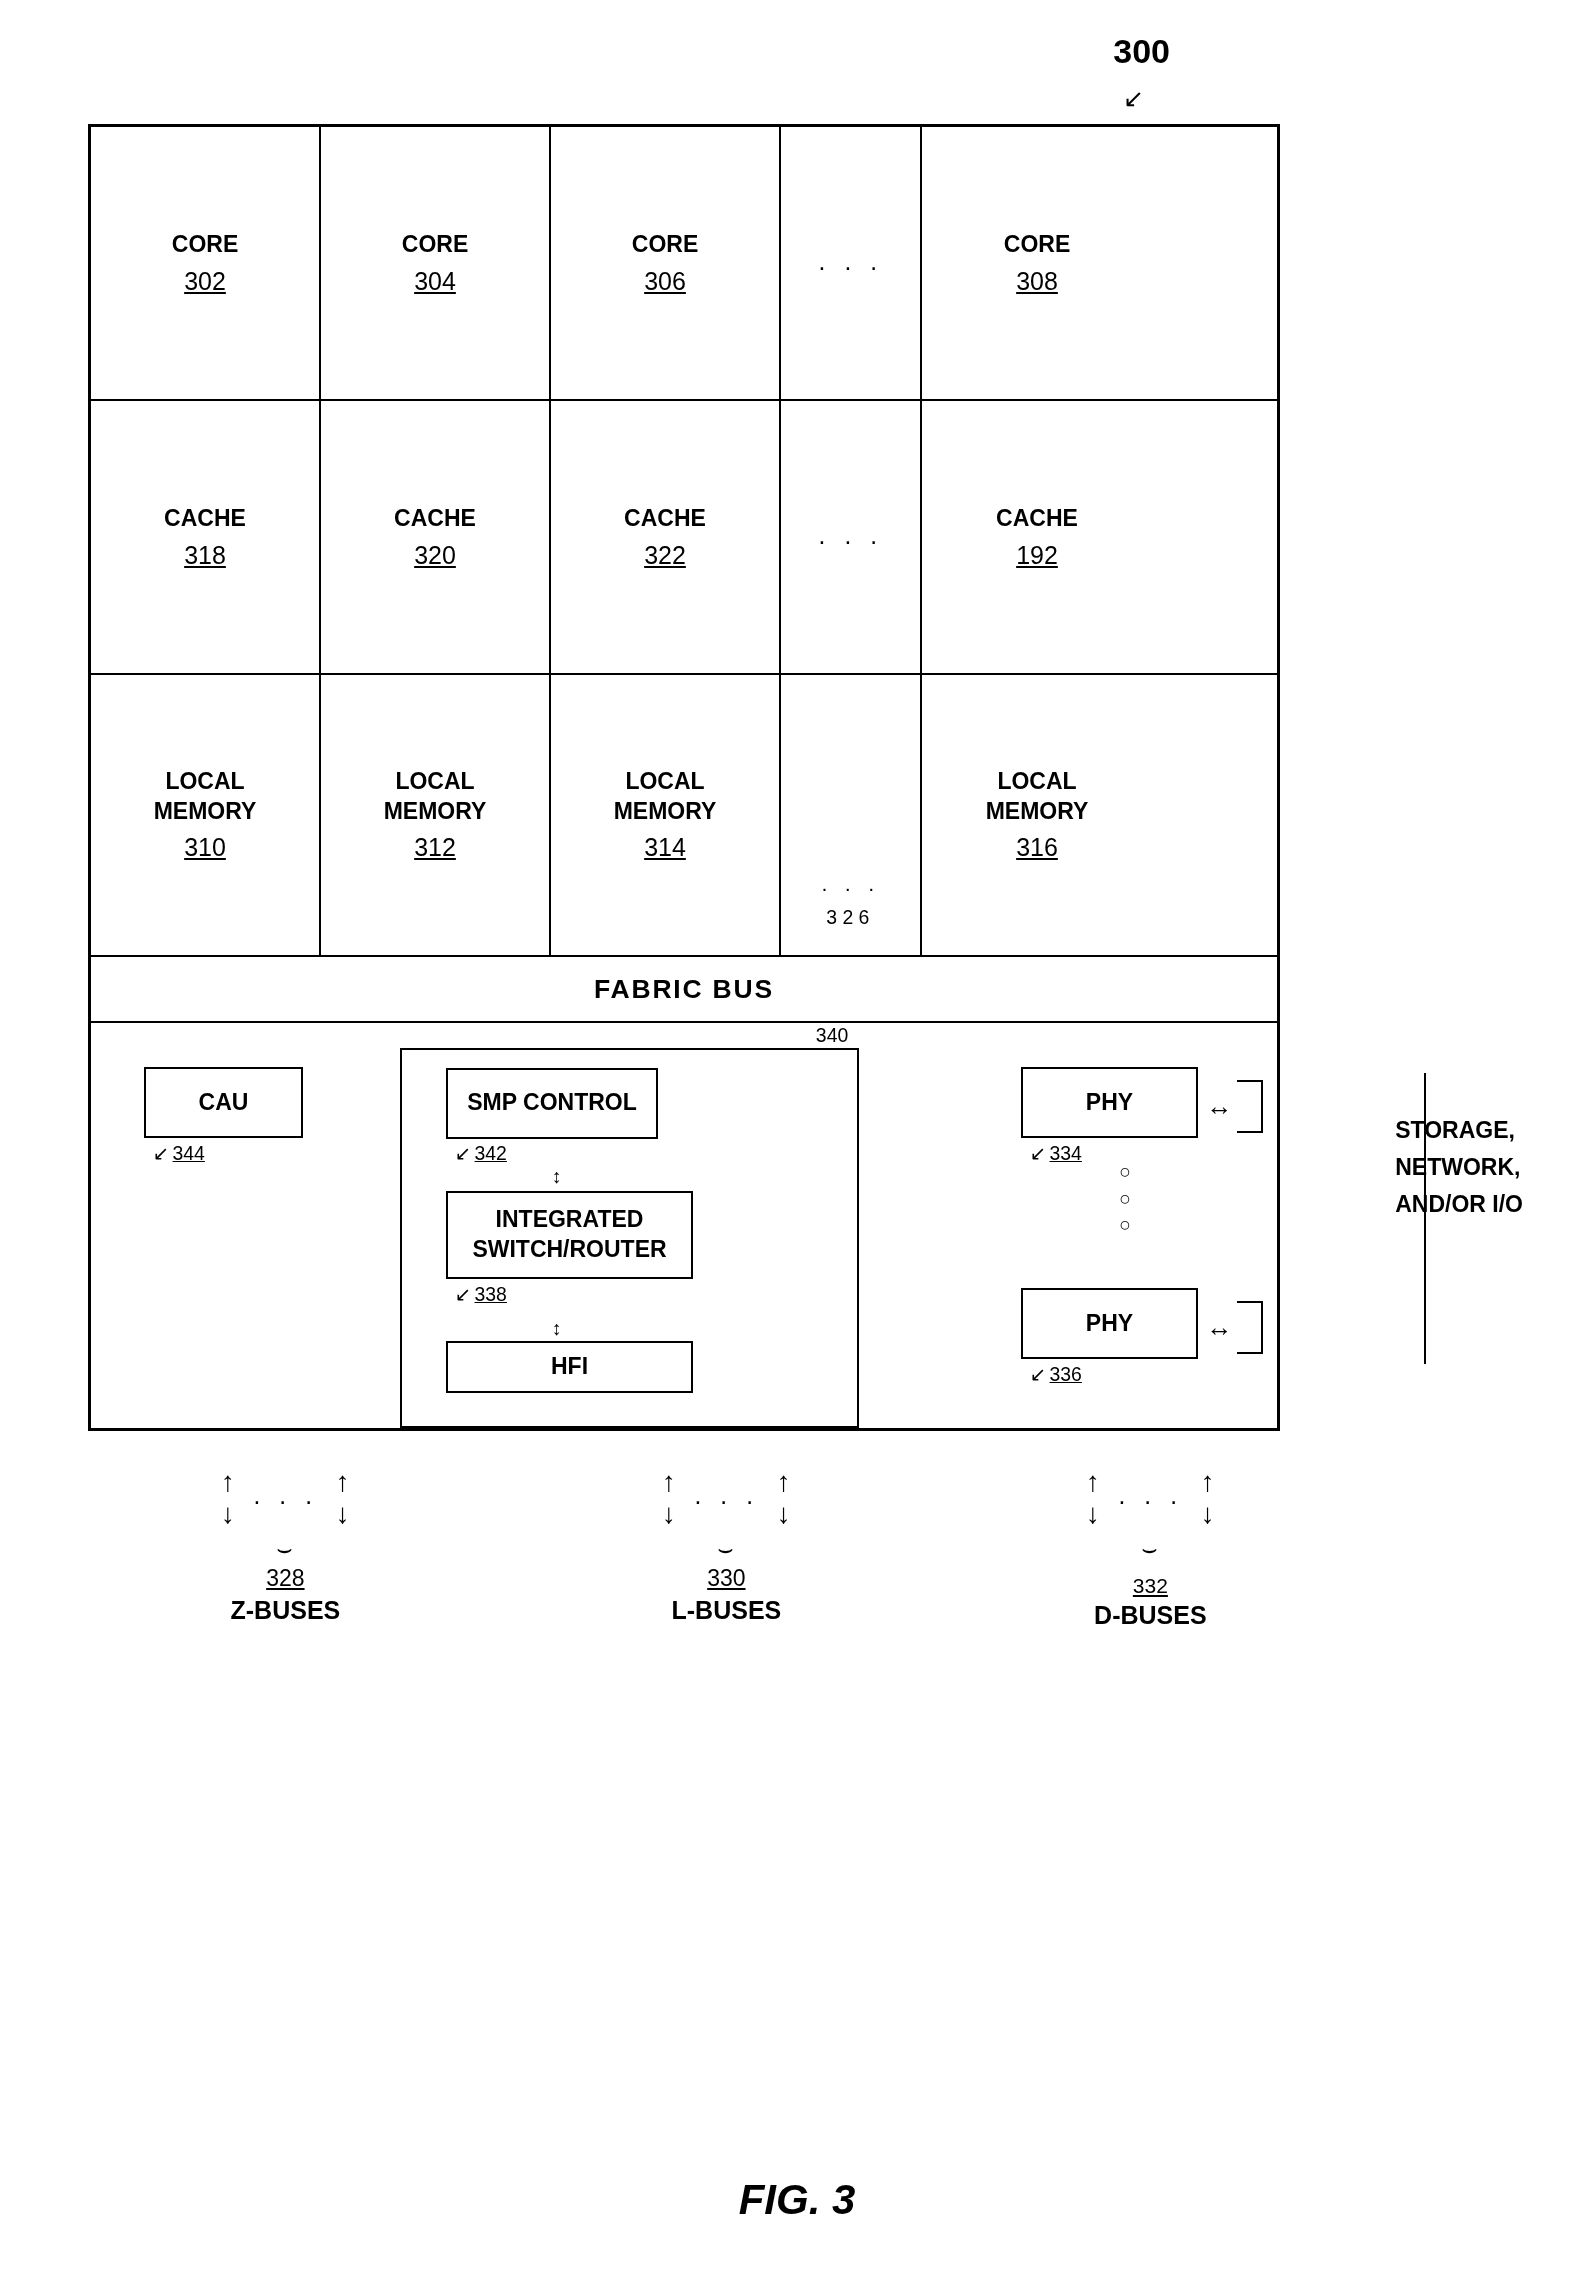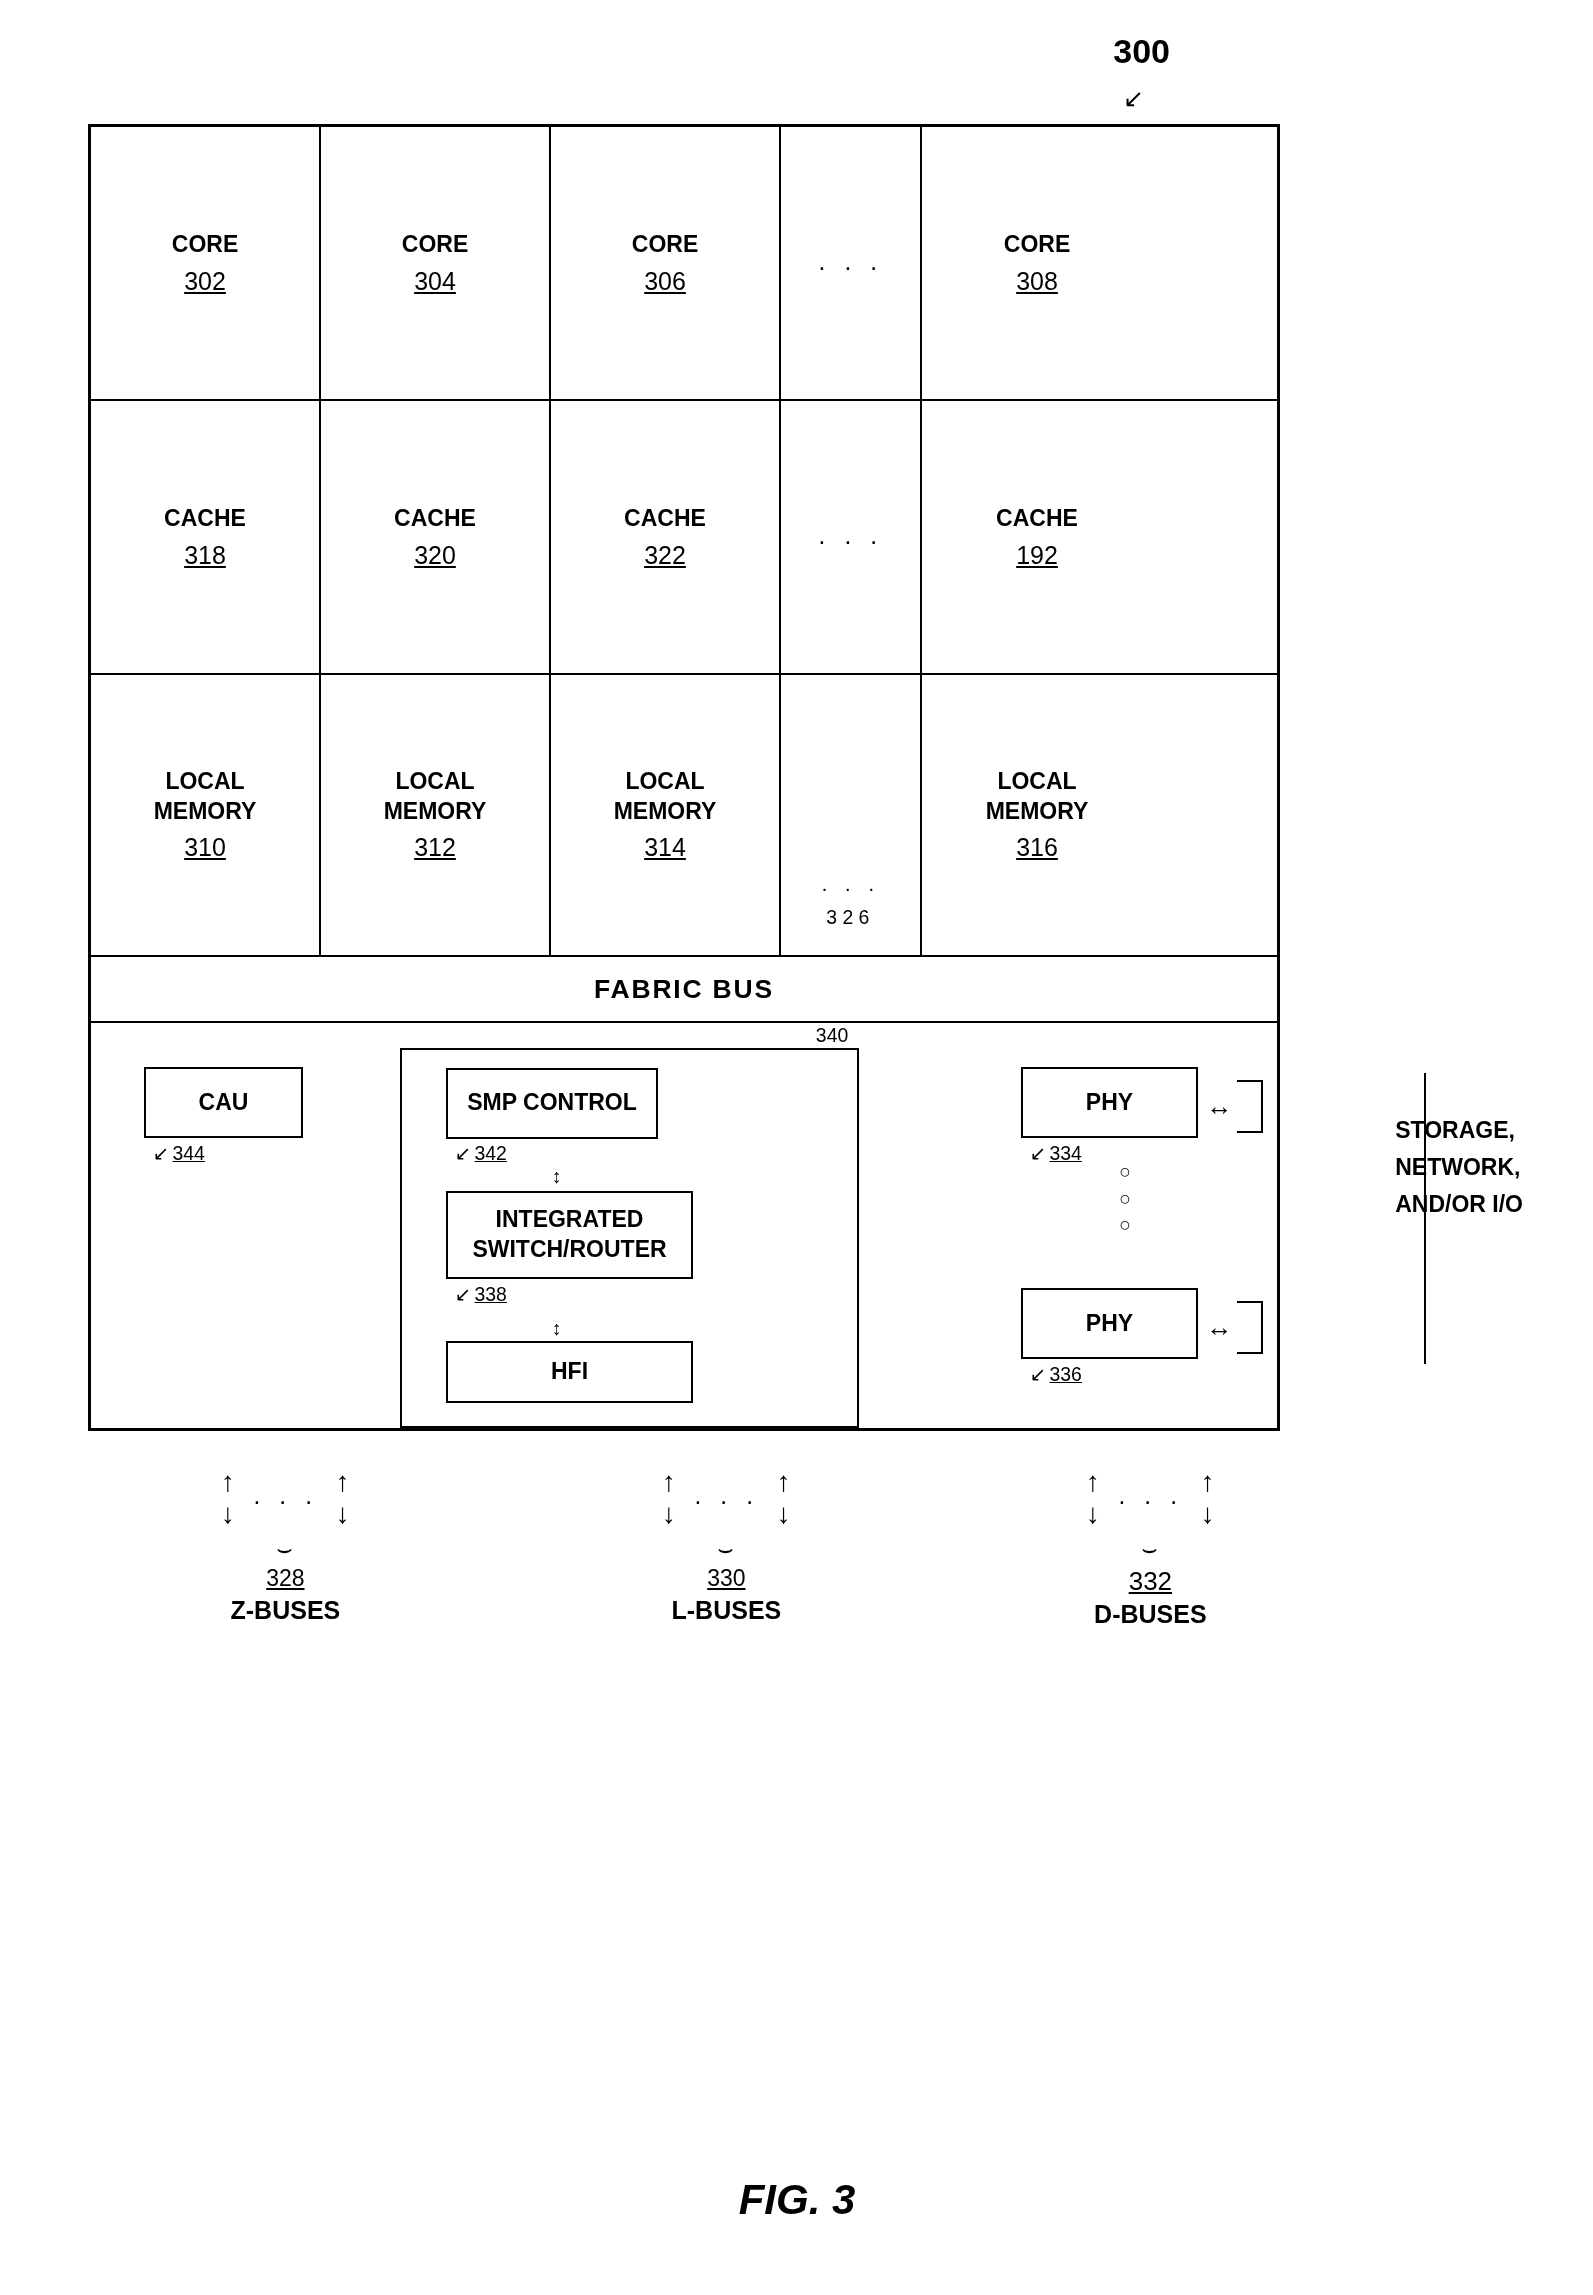--- a/index.html
+++ b/index.html
@@ -240,21 +240,21 @@
         </div>
         <div style="font-size:19.4px; margin-top:3.5px; margin-left:8.8px; display:flex; align-items:flex-start;">
           <span style="font-size:19.4px; margin-right:3.5px;">↙</span>
           <span style="font-size:19.4px; text-decoration:underline;">338</span>
         </div>
       </div>
 
       <div style="position:absolute; top:267px; left:150px; font-size:19.4px; text-align:center;">↕</div>
 
       <div style="position:absolute; top:291px; left:44px;">
-        <div class="bottom-box" style="width:247px; height:62px;">
+        <div class="bottom-box" style="width:247px; height:52px;">
           <div class="bottom-box-label">HFI</div>
         </div>
       </div>
     </div>
 
     <div style="position:absolute; top:44px; right:79px;">
       <div class="bottom-box" style="width:177px; height:71px;">
         <div class="bottom-box-label">PHY</div>
       </div>
 
@@ -342,18 +342,18 @@
       <span style="font-size:28px;">↑</span>
       <span style="font-size:28px;">↓</span>
     </div>
     <div style="font-size:25px; letter-spacing:5.3px; margin-top:7px;">· · ·</div>
     <div style="display:flex; flex-direction:column; align-items:center;">
       <span style="font-size:28px;">↑</span>
       <span style="font-size:28px;">↓</span>
     </div>
   </div>
   <div style="font-size:25px; letter-spacing:1.8px;">⌣</div>
-  <div style="font-size:26px; margin-top:2px; text-decoration:underline;">332</div>
+  <div style="font-size:21px; margin-top:10px; text-decoration:underline;">332</div>
   <div style="font-size:25px; font-weight:bold; margin-top:3.5px;">D-BUSES</div>
 </div>
 
 <div style="position:absolute; bottom:71px; left:50%; transform:translateX(-50%); font-size:42px; font-style:italic; font-weight:bold;">FIG. 3</div>
 
 
 </body></html>

